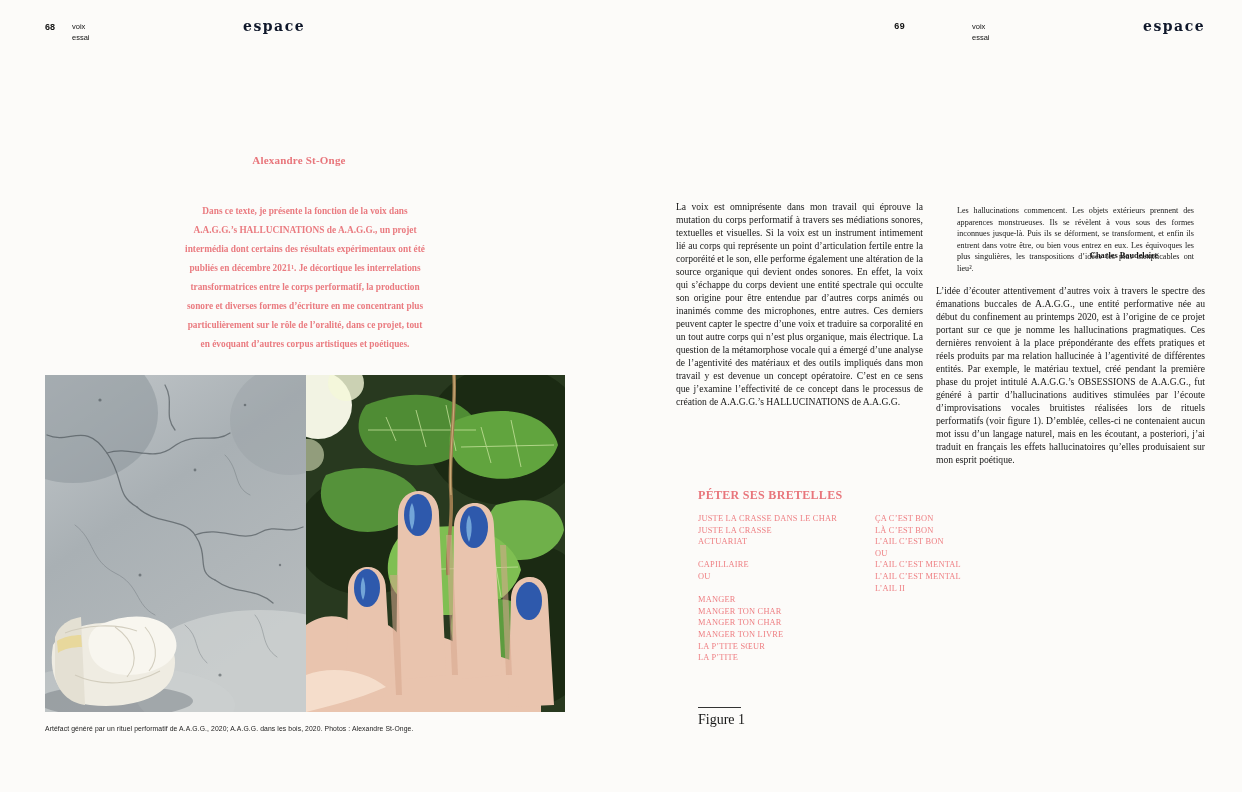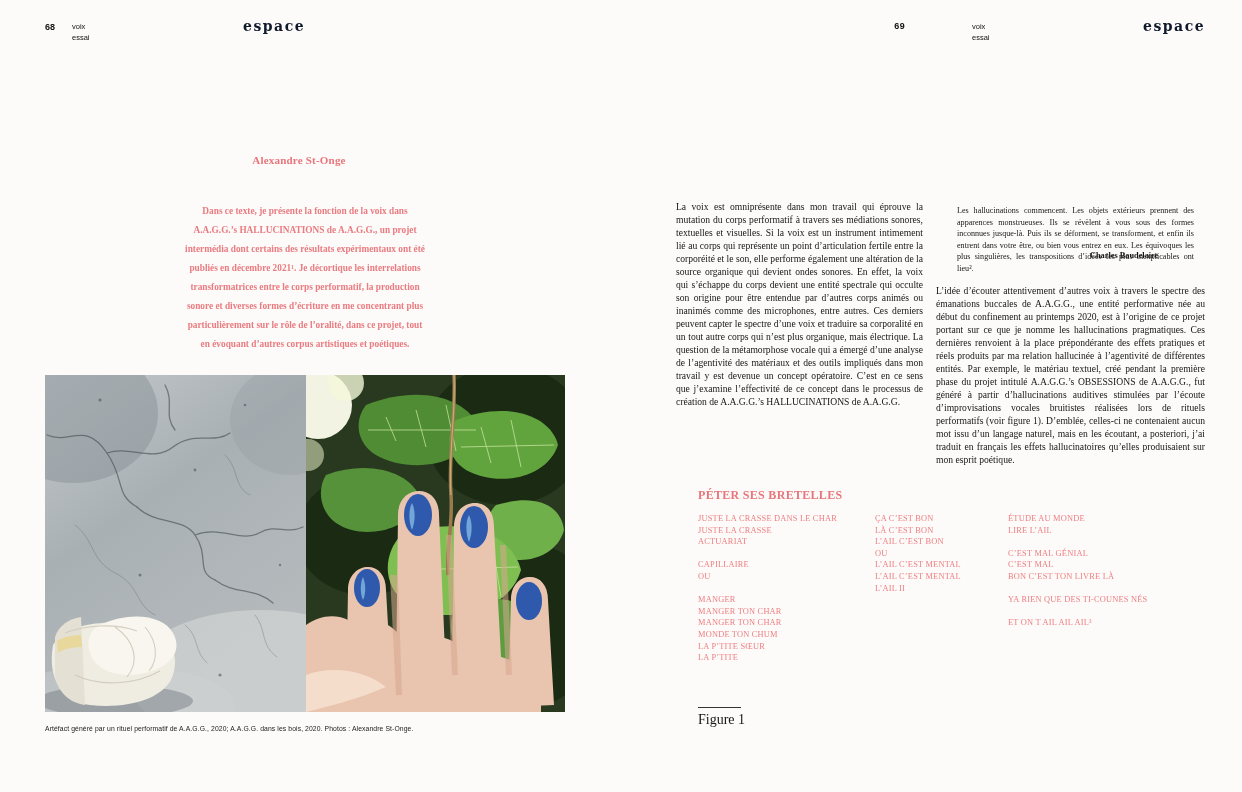--- a/index.html
+++ b/index.html
@@ -186,42 +186,30 @@
       <div class="lyric-line">JUSTE LA CRASSE DANS LE CHAR</div>
       <div class="lyric-line">JUSTE LA CRASSE</div>
       <div class="lyric-line">ACTUARIAT</div>
       <div class="lyric-line"></div>
       <div class="lyric-line">CAPILLAIRE</div>
       <div class="lyric-line">OU</div>
       <div class="lyric-line"></div>
       <div class="lyric-line">MANGER</div>
       <div class="lyric-line">MANGER TON CHAR</div>
       <div class="lyric-line">MANGER TON CHAR</div>
-      <div class="lyric-line">MONDE TON CHUM</div>
+      <div class="lyric-line">MANGER TON LIVRE</div>
       <div class="lyric-line">LA P’TITE SŒUR</div>
       <div class="lyric-line">LA P’TITE</div>
     </div>
   <div class="lyrics-col" style="left:875px;width:135px;">
       <div class="lyric-line">ÇA C’EST BON</div>
       <div class="lyric-line">LÀ C’EST BON</div>
       <div class="lyric-line">L’AIL C’EST BON</div>
       <div class="lyric-line">OU</div>
       <div class="lyric-line">L’AIL C’EST MENTAL</div>
       <div class="lyric-line">L’AIL C’EST MENTAL</div>
       <div class="lyric-line">L’AIL II</div>
     </div>
-  <div class="lyrics-col" style="left:1008px;width:185px;">
-      <div class="lyric-line">ÉTUDE AU MONDE</div>
-      <div class="lyric-line">LIRE L’AIL</div>
-      <div class="lyric-line"></div>
-      <div class="lyric-line">C’EST MAL GÉNIAL</div>
-      <div class="lyric-line">C’EST MAL</div>
-      <div class="lyric-line">BON C’EST TON LIVRE LÀ</div>
-      <div class="lyric-line"></div>
-      <div class="lyric-line">YA RIEN QUE DES TI-COUNES NÉS</div>
-      <div class="lyric-line"></div>
-      <div class="lyric-line">ET ON T AIL AIL AIL³</div>
-    </div>
 
   <div class="figure-rule"></div>
   <div class="figure-label">Figure 1</div>
 
 </div>
 
 </body></html>

